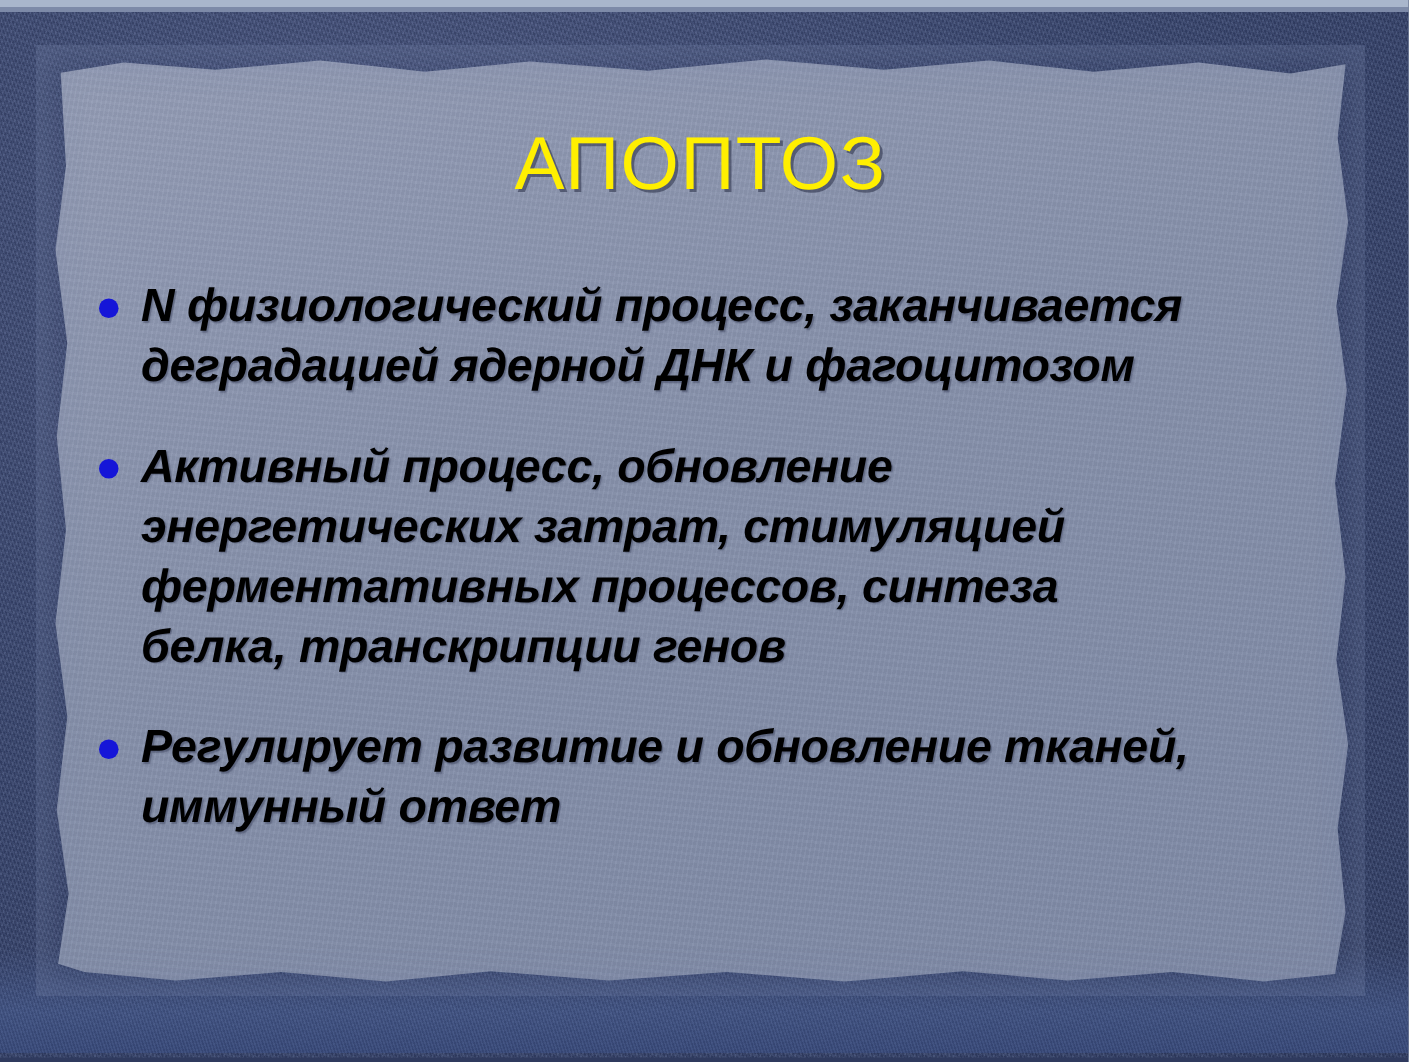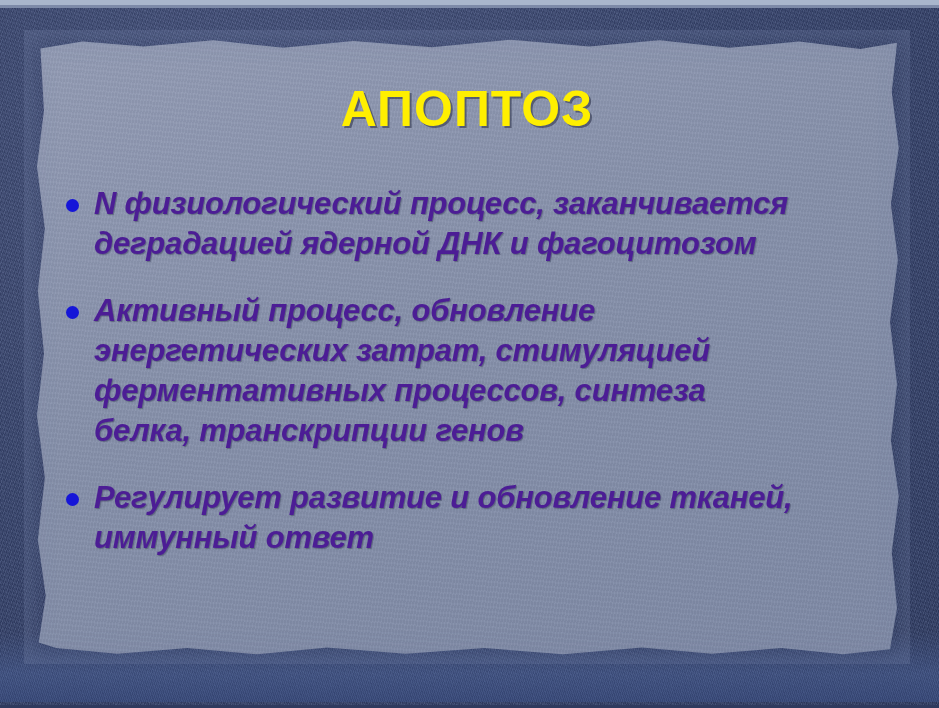--- a/index.html
+++ b/index.html
@@ -115,21 +115,21 @@
     height: 622px;
   }
 
   .slide-title {
     position: absolute;
     left: 0;
     top: 44px;
     width: 874px;
     text-align: center;
     font-size: 50px;
-    font-weight: bold;
+    font-weight: normal;
     color: #ffef00;
     letter-spacing: 1px;
     text-shadow: 2px 2px 0 rgba(40,46,70,0.55);
     font-family: "Liberation Sans", "DejaVu Sans", sans-serif;
   }
 
   .bullets {
     position: absolute;
     left: 36px;
     top: 148px;
@@ -152,21 +152,21 @@
     margin-top: 15px;
     margin-right: 15px;
   }
 
   .bullet-text {
     flex: 1 1 auto;
     font-size: 31px;
     line-height: 1.30;
     font-weight: bold;
     font-style: italic;
-    color: #4c1d95;
+    color: #000000;
     letter-spacing: -0.2px;
     text-shadow: 1px 1px 1px rgba(45,52,78,0.45);
     font-family: "Liberation Sans", "DejaVu Sans", sans-serif;
     white-space: pre-line;
   }
 </style>
 </head>
 <body>
 
 <div class="slide">

